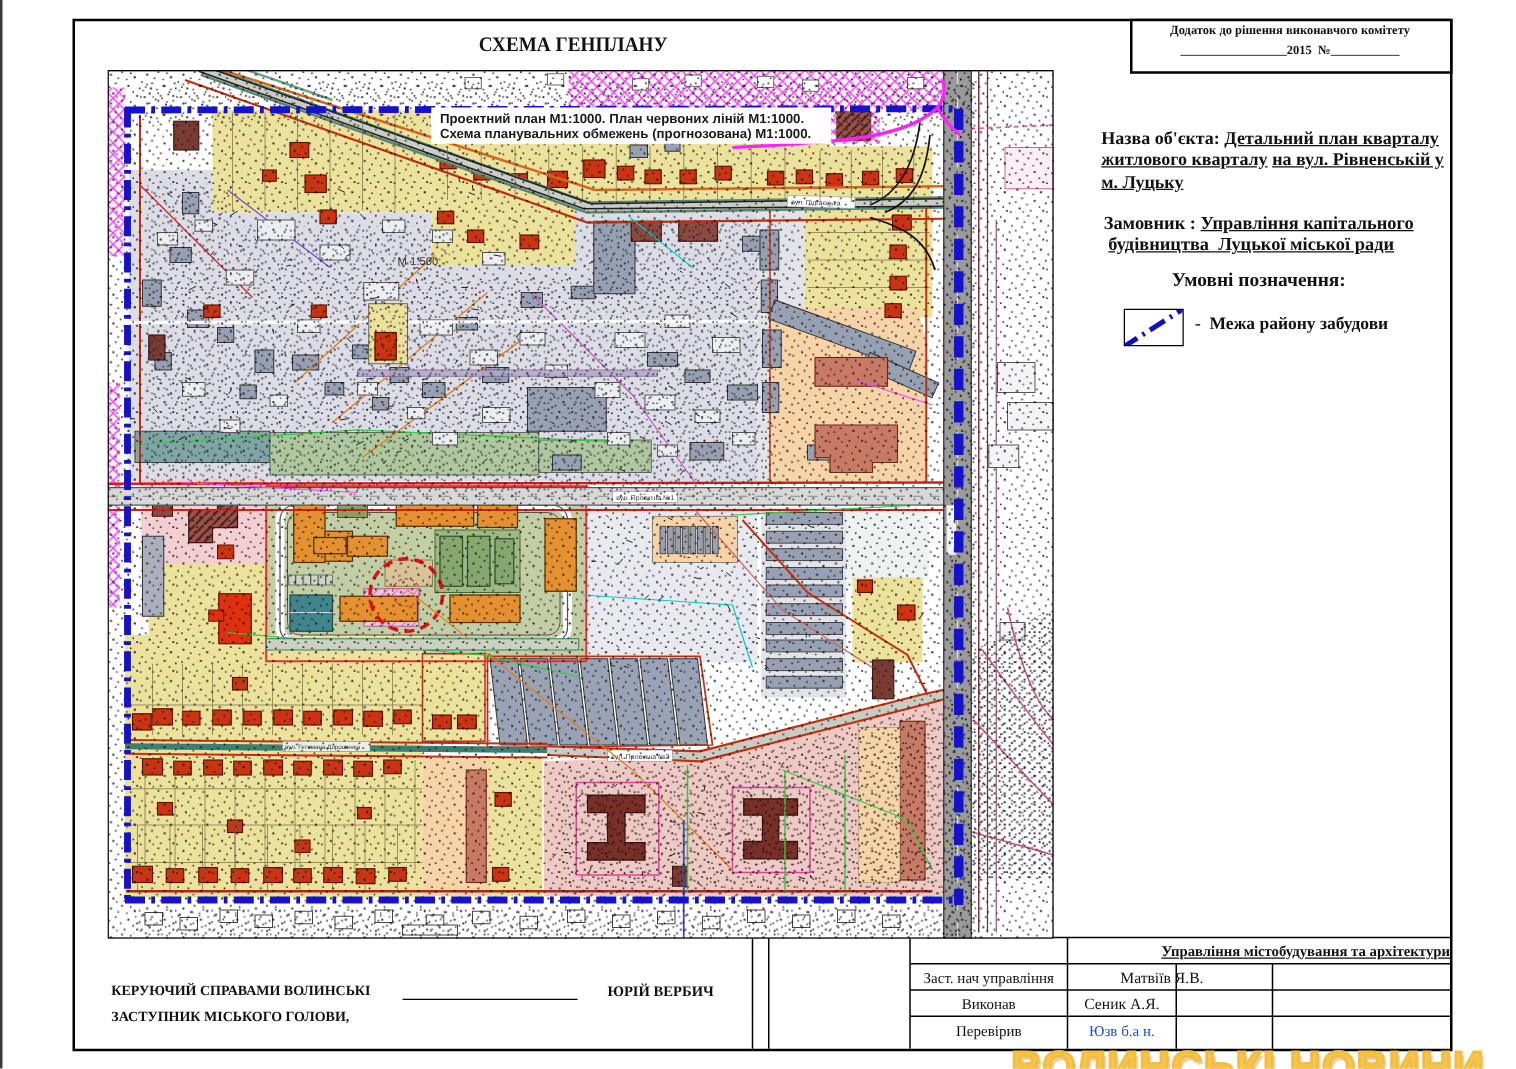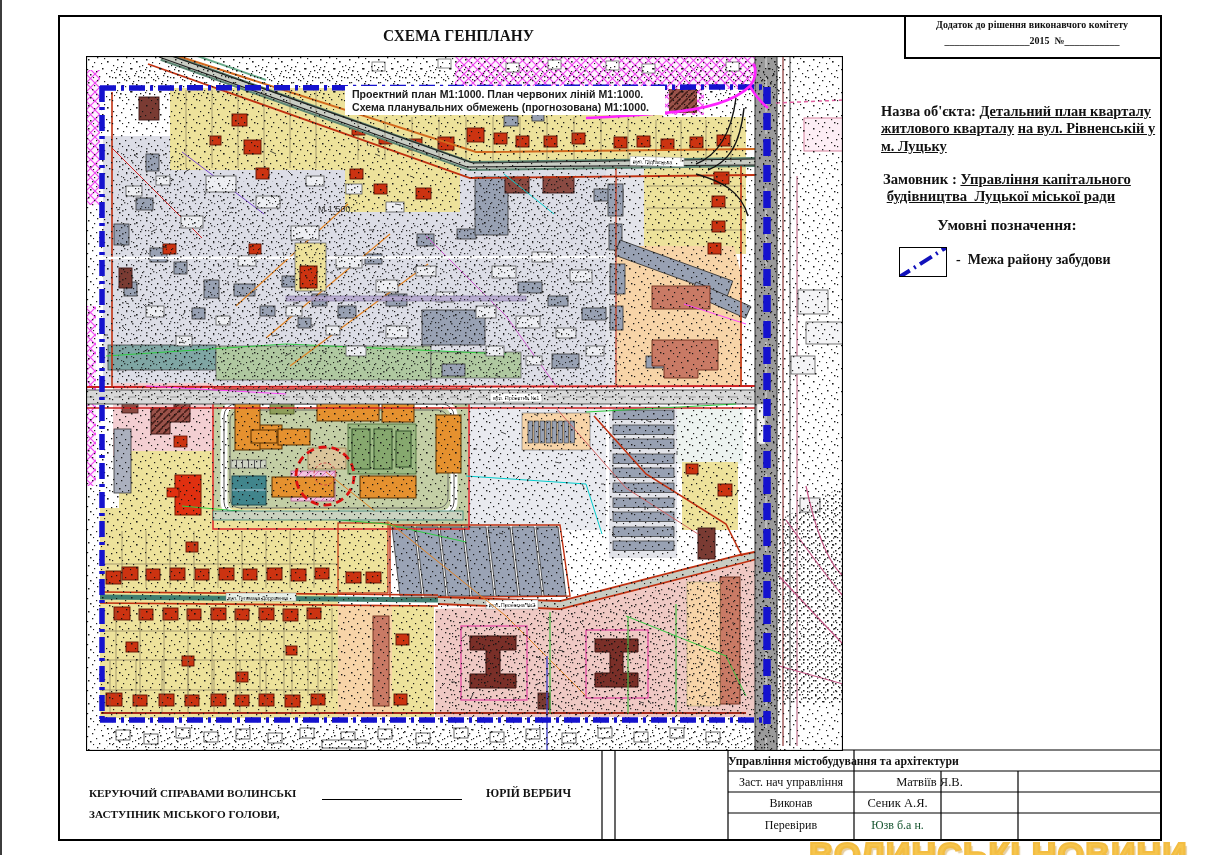--- a/index.html
+++ b/index.html
@@ -51,31 +51,31 @@
     <line x1="670" y1="10" x2="670" y2="99"></line>
     <line x1="670" y1="31" x2="1102" y2="31"></line>
     <line x1="670" y1="52" x2="1102" y2="52"></line>
     <line x1="670" y1="73" x2="1102" y2="73"></line>
     <line x1="796" y1="10" x2="796" y2="99"></line>
     <line x1="883" y1="31" x2="883" y2="99"></line>
     <line x1="960" y1="31" x2="960" y2="99"></line>
   </g>
 </svg>
 
-<div class="abs" style="left:728px;top:754px;width:432px;text-align:left;font-weight:bold;font-size:11.8px;color:#111;">Управління містобудування та архітектури</div>
+<div class="abs" style="left:728px;top:754px;width:432px;text-align:right;font-weight:bold;font-size:11.8px;color:#111;text-decoration:underline;">Управління містобудування та архітектури</div>
 
 <div class="abs" style="left:728px;top:775px;width:126px;text-align:center;font-size:12px;color:#111;">Заст. нач управління</div>
 <div class="abs" style="left:854px;top:775px;width:87px;text-align:center;font-size:12.5px;color:#111;margin-left:32px;">Матвіїв Я.В.</div>
 
 <div class="abs" style="left:728px;top:796px;width:126px;text-align:center;font-size:12px;color:#111;">Виконав</div>
 <div class="abs" style="left:854px;top:796px;width:87px;text-align:center;font-size:12.5px;color:#111;">Сеник А.Я.</div>
 
 <div class="abs" style="left:728px;top:818px;width:126px;text-align:center;font-size:12px;color:#111;">Перевірив</div>
 
-<div class="abs" style="left:854px;top:818px;width:87px;text-align:center;font-size:12px;color:#14532d;">Юзв&nbsp;б.а&nbsp;н.</div>
+<div class="abs" style="left:854px;top:818px;width:87px;text-align:center;font-size:12px;color:#1d4ed8;">Юзв&nbsp;б.а&nbsp;н.</div>
 
 <div class="abs" style="left:809px;top:806px;width:400px;font-family:'Liberation Sans',sans-serif;font-weight:bold;font-size:34px;letter-spacing:1.2px;color:#f6c54d;-webkit-text-stroke:2.2px #f3bd42;text-shadow:2.5px 3px 1px rgba(205,160,70,0.5);white-space:nowrap;margin-top:29px;">ВОЛИНСЬКІ НОВИНИ</div>
 
 <svg class="abs" style="left:86px;top:56px;" width="757" height="695" viewBox="0 0 757 695" id="map">
 <defs>
 <pattern id="sp" width="29" height="23" patternUnits="userSpaceOnUse">
 <rect width="29" height="23" fill="none"></rect>
 <rect x="2" y="3" width="1.5" height="1.5" fill="#111"></rect>
           <rect x="11" y="1" width="1.3" height="1.3" fill="#111"></rect>
 <rect x="21" y="5" width="1.6" height="1.6" fill="#111"></rect>

